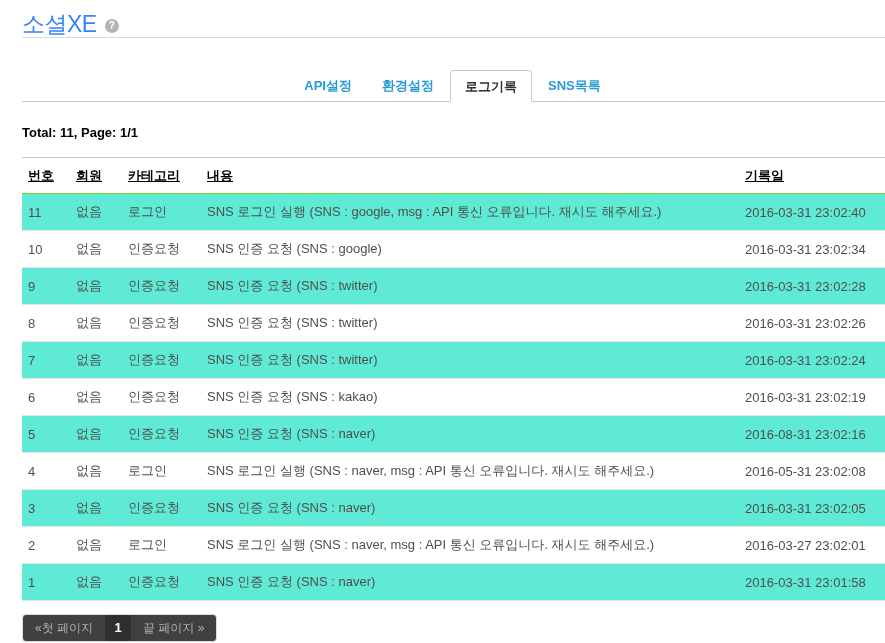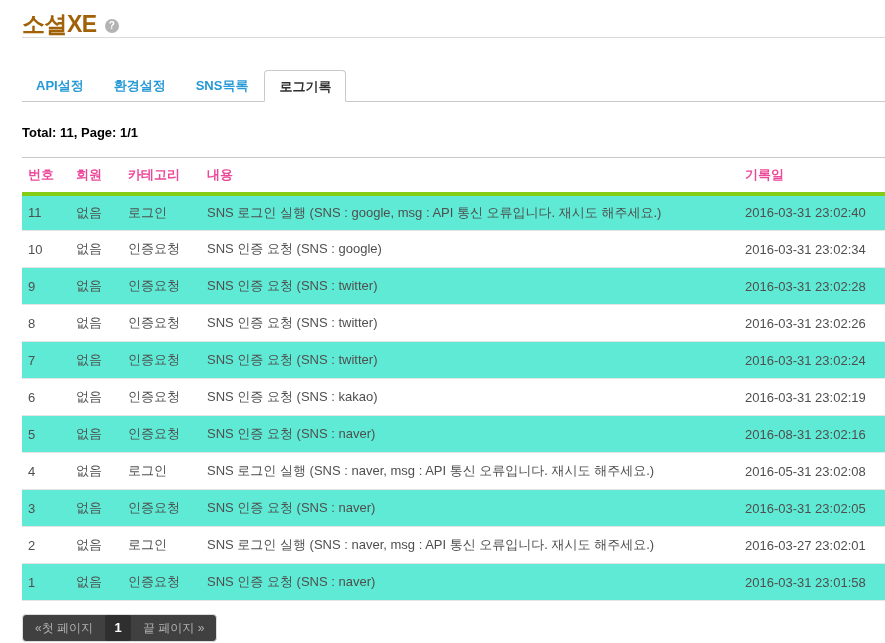--- a/index.html
+++ b/index.html
@@ -6,31 +6,31 @@
   html, body { background: #fff; }
   body {
     width: 885px; height: 643px; overflow: hidden;
     font-family: "Liberation Sans", "DejaVu Sans", sans-serif;
     color: #4f4f4f;
   }
   .container { padding-left: 22px; width: 885px; }
 
   
   .page-header { padding-top: 9px; height: 38px; border-bottom: 1px solid #dadada; }
-  .page-title { display: inline-block; font-size: 23px; font-weight: bold; color: #a16207; letter-spacing: -0.5px; }
+  .page-title { display: inline-block; font-size: 23px; font-weight: normal; color: #3b82f6; letter-spacing: -0.5px; }
   .help-icon {
     display: inline-block; width: 14px; height: 14px; margin-left: 8px;
     background: #b3b3b3; border-radius: 50%; color: #fff;
     font-size: 10px; font-weight: bold; text-align: center; line-height: 14px;
     vertical-align: 3px; cursor: pointer;
   }
 
   
   .tab-bar { margin-top: 32px; height: 32px; border-bottom: 1px solid #c9c9c9; padding-right: 0; }
-  .tab-bar ul { list-style: none; display: flex; height: 32px; }
+  .tab-bar ul { list-style: none; display: flex; height: 32px; justify-content: center; }
   .tab {
     height: 32px; line-height: 31px; padding: 0 14px; font-size: 13px; font-weight: bold;
     color: #2699d6; cursor: pointer; margin-right: 2px; white-space: nowrap;
   }
   .tab.active {
     background: #fff; color: #2f2f2f; cursor: default;
     border: 1px solid #c9c9c9; border-bottom: 1px solid #fff;
     border-radius: 4px 4px 0 0; margin-bottom: -1px; position: relative; top: 0;
   }
 
@@ -39,22 +39,22 @@
 
   
   table.log-table { margin-top: 17px; width: 863px; border-collapse: collapse; border-top: 1px solid #c8c8c8; }
   table.log-table col.c-no { width: 48px; }
   table.log-table col.c-member { width: 52px; }
   table.log-table col.c-category { width: 79px; }
   table.log-table col.c-content { width: 538px; }
   table.log-table col.c-date { width: 146px; }
   table.log-table th {
     height: 36px; text-align: left; padding-left: 6px;
-    font-size: 13px; font-weight: bold; color: #ec4899;
-    border-bottom: 4px solid #84cc16; white-space: nowrap;
+    font-size: 13px; font-weight: bold; color: #000000;
+    border-bottom: 1px solid #84cc16; white-space: nowrap; text-decoration: underline;
   }
   table.log-table td {
     height: 37px; padding-left: 6px; font-size: 13px; color: #4f4f4f;
     border-bottom: 1px solid #e5e5e5; white-space: nowrap;
   }
   table.log-table tr.odd td { background: #5eead4; }
 
   
   .pagination {
     margin-top: 13px; display: inline-flex; align-items: stretch;
@@ -77,22 +77,22 @@
 <div class="container">
 
   <div class="page-header">
     <h1 class="page-title">소셜XE</h1><span class="help-icon">?</span>
   </div>
 
   <div class="tab-bar">
     <ul>
       <li class="tab">API설정</li>
       <li class="tab">환경설정</li>
+      <li class="tab active">로그기록</li>
       <li class="tab">SNS목록</li>
-      <li class="tab active">로그기록</li>
     </ul>
   </div>
 
   <div class="summary">Total: 11, Page: 1/1</div>
 
   <table class="log-table">
     <colgroup>
       <col class="c-no">
         <col class="c-member">
         <col class="c-category">

